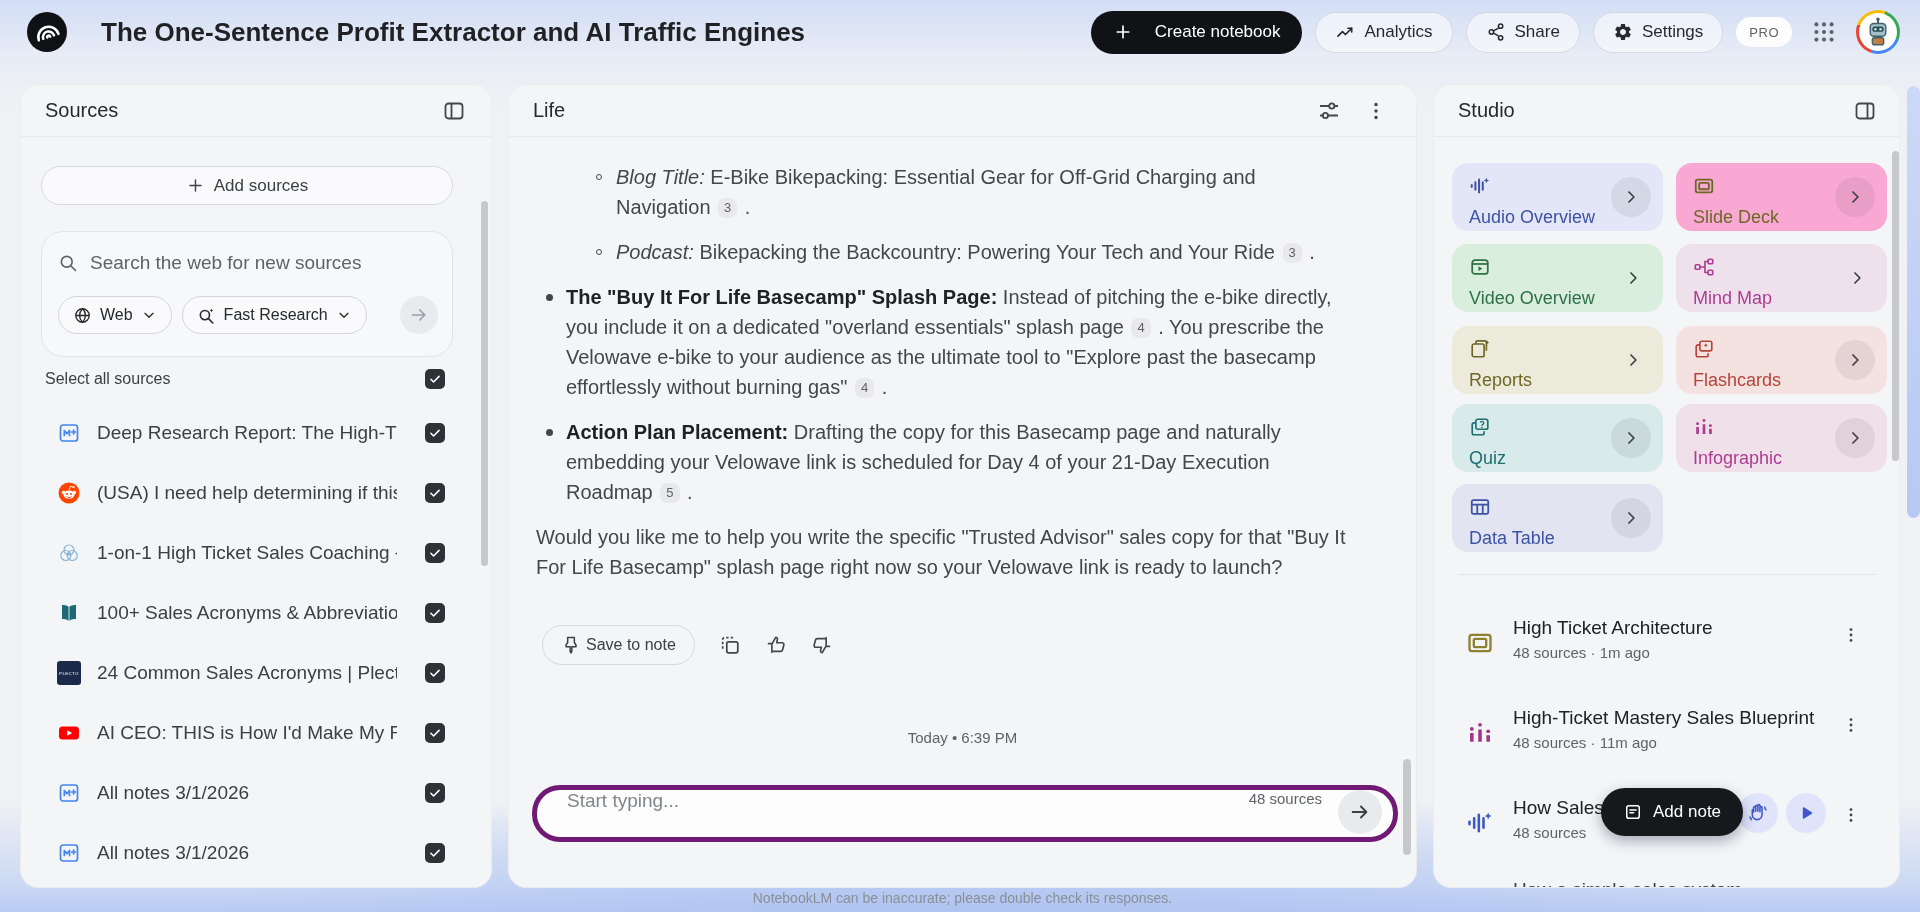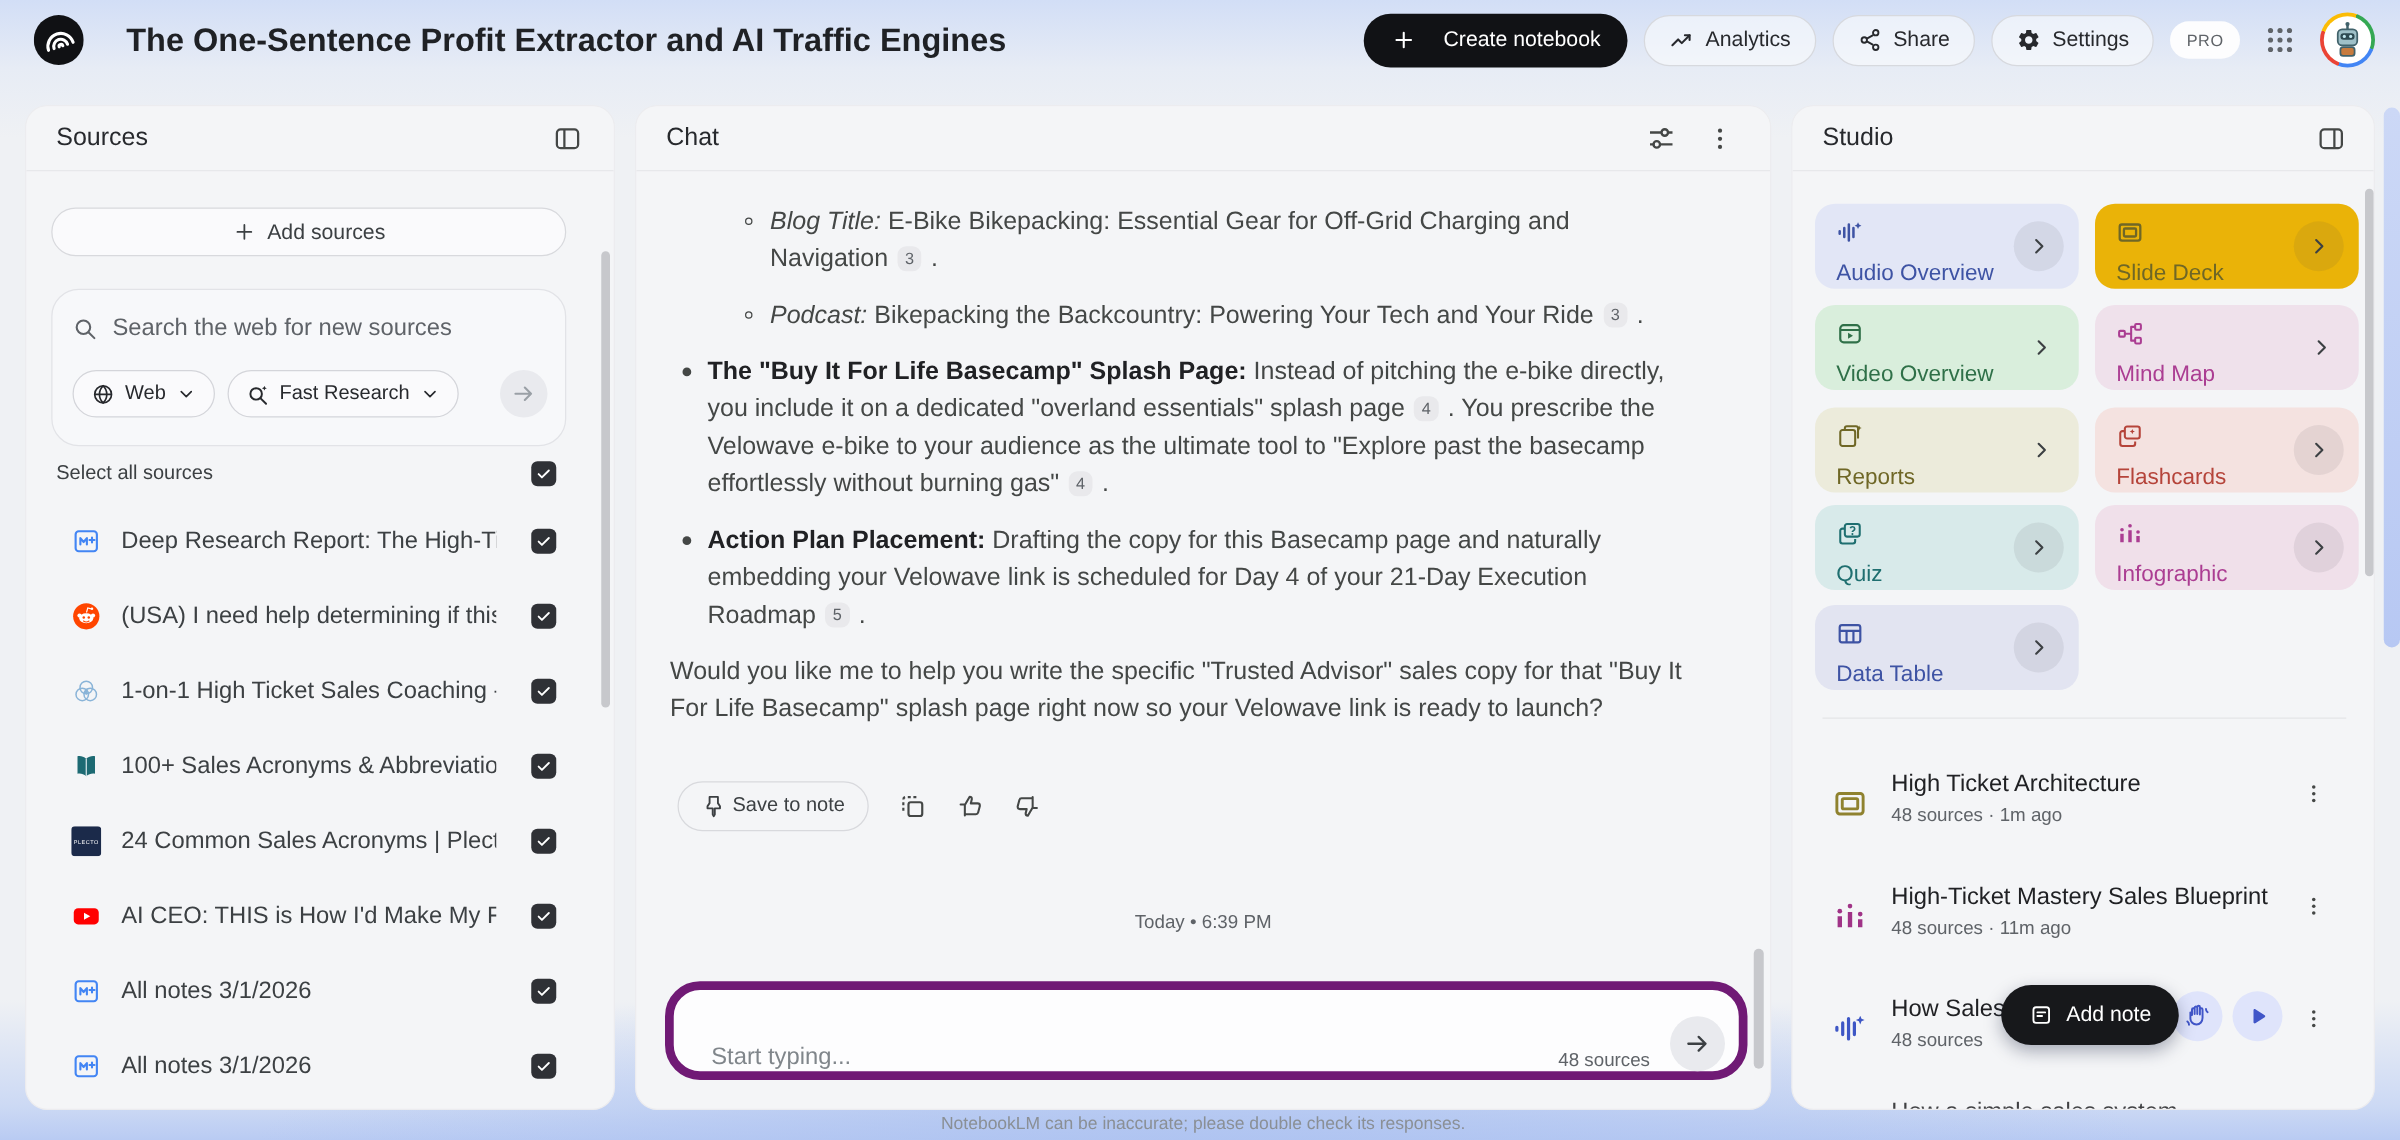--- a/index.html
+++ b/index.html
@@ -110,22 +110,22 @@
   }
   .answer-actions { position:absolute; top:540px; left:33px; display:flex; align-items:center; gap:24px; }
   .save-note-btn {
     height:40px; border-radius:20px; border:1px solid #d8d9dd; background:transparent;
     display:flex; align-items:center; gap:5px; padding:0 18px; font-size:16px; color:#3c4043; cursor:pointer;
   }
   .save-note-btn svg { width:20px; height:20px; }
   .action-icon { width:22px; height:22px; color:#444746; cursor:pointer; }
   .timestamp { position:absolute; top:644px; left:0; width:100%; text-align:center; font-size:15px; color:#5f6368; }
   .chat-input-box {
-    position:absolute; top:700px; left:23px; width:866px; height:79px; border-radius:28px;
-    background:#fdfdfe; border:7px solid #701a75; display:flex; align-items:flex-end; padding:0 11px 0 30px;
+    position:absolute; top:700px; left:23px; width:866px; height:57px; border-radius:28px;
+    background:#fdfdfe; border:5px solid #701a75; display:flex; align-items:flex-start; padding:0 11px 0 30px;
   }
   .chat-input { flex:1; border:none; outline:none; background:transparent; font-size:19px; color:#3c4043; font-family:inherit; }
   .chat-input::placeholder { color:#80868b; }
   .sources-count { font-size:15px; color:#5f6368; margin-right:16px; white-space:nowrap; }
   .send-circle { width:44px; height:44px; border-radius:50%; background:#e9eaee; display:flex; align-items:center; justify-content:center; color:#3c4043; cursor:pointer; }
   .send-circle svg { width:22px; height:22px; }
 
   .disclaimer { position:absolute; top:890px; left:508px; width:909px; text-align:center; font-size:14px; color:#8a8f95; z-index:5; }
 
   
@@ -449,21 +449,21 @@
             <path d="M5 12.5l4.5 4.5L19 7.5"></path>
           </svg>
         </span>
   </div>
 </div>
   <div class="scroll-thumb" style="left:460px; top:116px; height:365px;"></div>
 </section>
 
 <section class="panel" id="chat-panel">
   <div class="panel-header">
-    <span class="panel-title">Chat</span>
+    <span class="panel-title">Life</span>
     <span class="icon hdr-icon" style="right:75px;">
       <svg viewBox="0 0 24 24" fill="none" stroke="currentColor" stroke-width="1.9">
           <path d="M3 7h9M17.6 7H21M3 16.5h3.6M11.2 16.5H21"></path>
           <circle cx="14.8" cy="7" r="2.6"></circle>
           <circle cx="8.4" cy="16.5" r="2.6"></circle>
         </svg>
     </span>
     <span class="icon hdr-icon" style="right:28px;">
       <svg viewBox="0 0 24 24" fill="currentColor">
           <circle cx="12" cy="5.5" r="1.7"></circle>
@@ -546,21 +546,21 @@
             <path d="M19 3l.9 2.1L22 6l-2.1.9L19 9l-.9-2.1L16 6l2.1-.9z" fill="currentColor"></path>
           </svg>
         </span>
     <span class="tile-label">Audio Overview</span>
   <span class="tile-chev-circle">
           <svg viewBox="0 0 24 24" fill="none" stroke="currentColor" stroke-width="2" stroke-linecap="round" stroke-linejoin="round">
             <path d="M9.5 6l6 6-6 6"></path>
           </svg>
         </span></div>
 
-  <div class="tile" style="background: #eab308; color: rgb(111, 103, 38); left: 242px; top: 78px;">
+  <div class="tile" style="background: #f9a8d4; color: rgb(111, 103, 38); left: 242px; top: 78px;">
     <span class="icon tile-icon">
           <svg viewBox="0 0 24 24" fill="none" stroke="currentColor" stroke-width="2" stroke-linecap="round" stroke-linejoin="round">
             <rect x="3" y="5" width="18" height="14" rx="2"></rect>
             <rect x="6.7" y="8.5" width="10.6" height="7" rx="1"></rect>
           </svg>
         </span>
     <span class="tile-label">Slide Deck</span>
   <span class="tile-chev-circle">
           <svg viewBox="0 0 24 24" fill="none" stroke="currentColor" stroke-width="2" stroke-linecap="round" stroke-linejoin="round">
             <path d="M9.5 6l6 6-6 6"></path>

